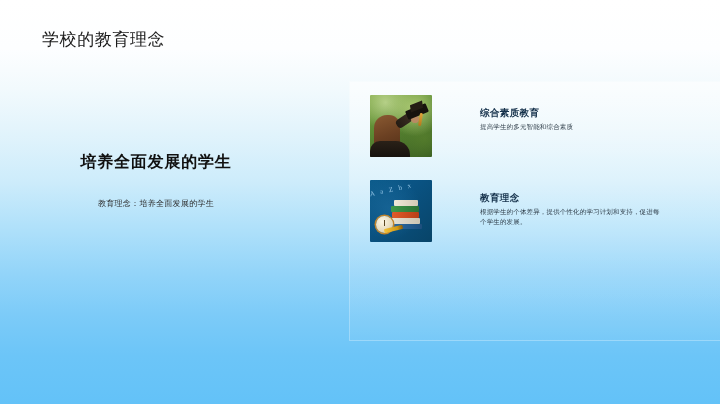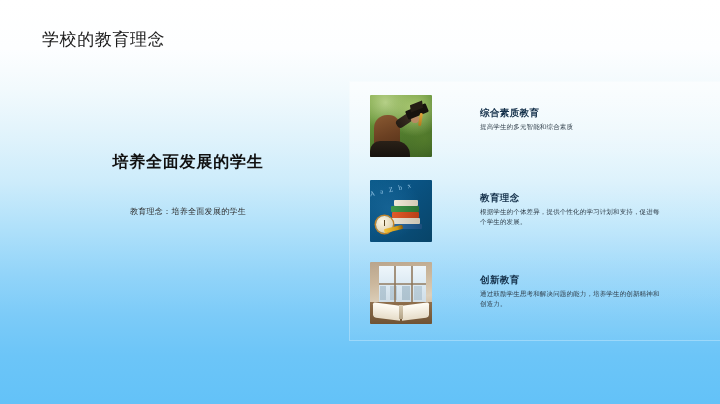--- a/index.html
+++ b/index.html
@@ -38,38 +38,37 @@
     top: 28px;
     font-size: 17px;
     font-weight: normal;
     color: #1a1a1a;
     letter-spacing: 0.6px;
     white-space: nowrap;
   }
 
   .left-block {
     position: absolute;
-    left: 8px;
+    left: 0;
     top: 150px;
     width: 312px;
     text-align: center;
-    padding-left: 24px;
   }
 
   .left-heading {
     font-size: 16px;
     font-weight: bold;
     color: #111111;
     letter-spacing: 0.8px;
     line-height: 24px;
     white-space: nowrap;
   }
 
   .left-caption {
-    margin-top: 32px;
+    margin-top: 24px;
     font-size: 8px;
     color: #2b2b2b;
     letter-spacing: 0.3px;
     white-space: nowrap;
   }
 
   
   .panel {
     position: absolute;
     left: 302px;
@@ -380,34 +379,17 @@
           <div class="book b4"></div>
           <div class="clock"></div>
           <div class="pencil"></div>
         </div>
         <div class="feature-text">
           <div class="feature-title">教育理念</div>
           <div class="feature-desc">根据学生的个体差异，提供个性化的学习计划和支持，促进每个学生的发展。</div>
         </div>
       </div>
 
-      <div class="feature-item i2">
-        <div class="thumb thumb-book">
-          <div class="window"></div>
-          <div class="skyline"></div>
-          <div class="mullion-v mv1"></div>
-          <div class="mullion-v mv2"></div>
-          <div class="mullion-h"></div>
-          <div class="desk"></div>
-          <div class="page-l"></div>
-          <div class="page-r"></div>
-          <div class="spine"></div>
-        </div>
-        <div class="feature-text">
-          <div class="feature-title">创新教育</div>
-          <div class="feature-desc">通过鼓励学生思考和解决问题的能力，培养学生的创新精神和创造力。</div>
-        </div>
-      </div>
 
     </div>
   </div>
 
 </div>
 
 </body></html>

